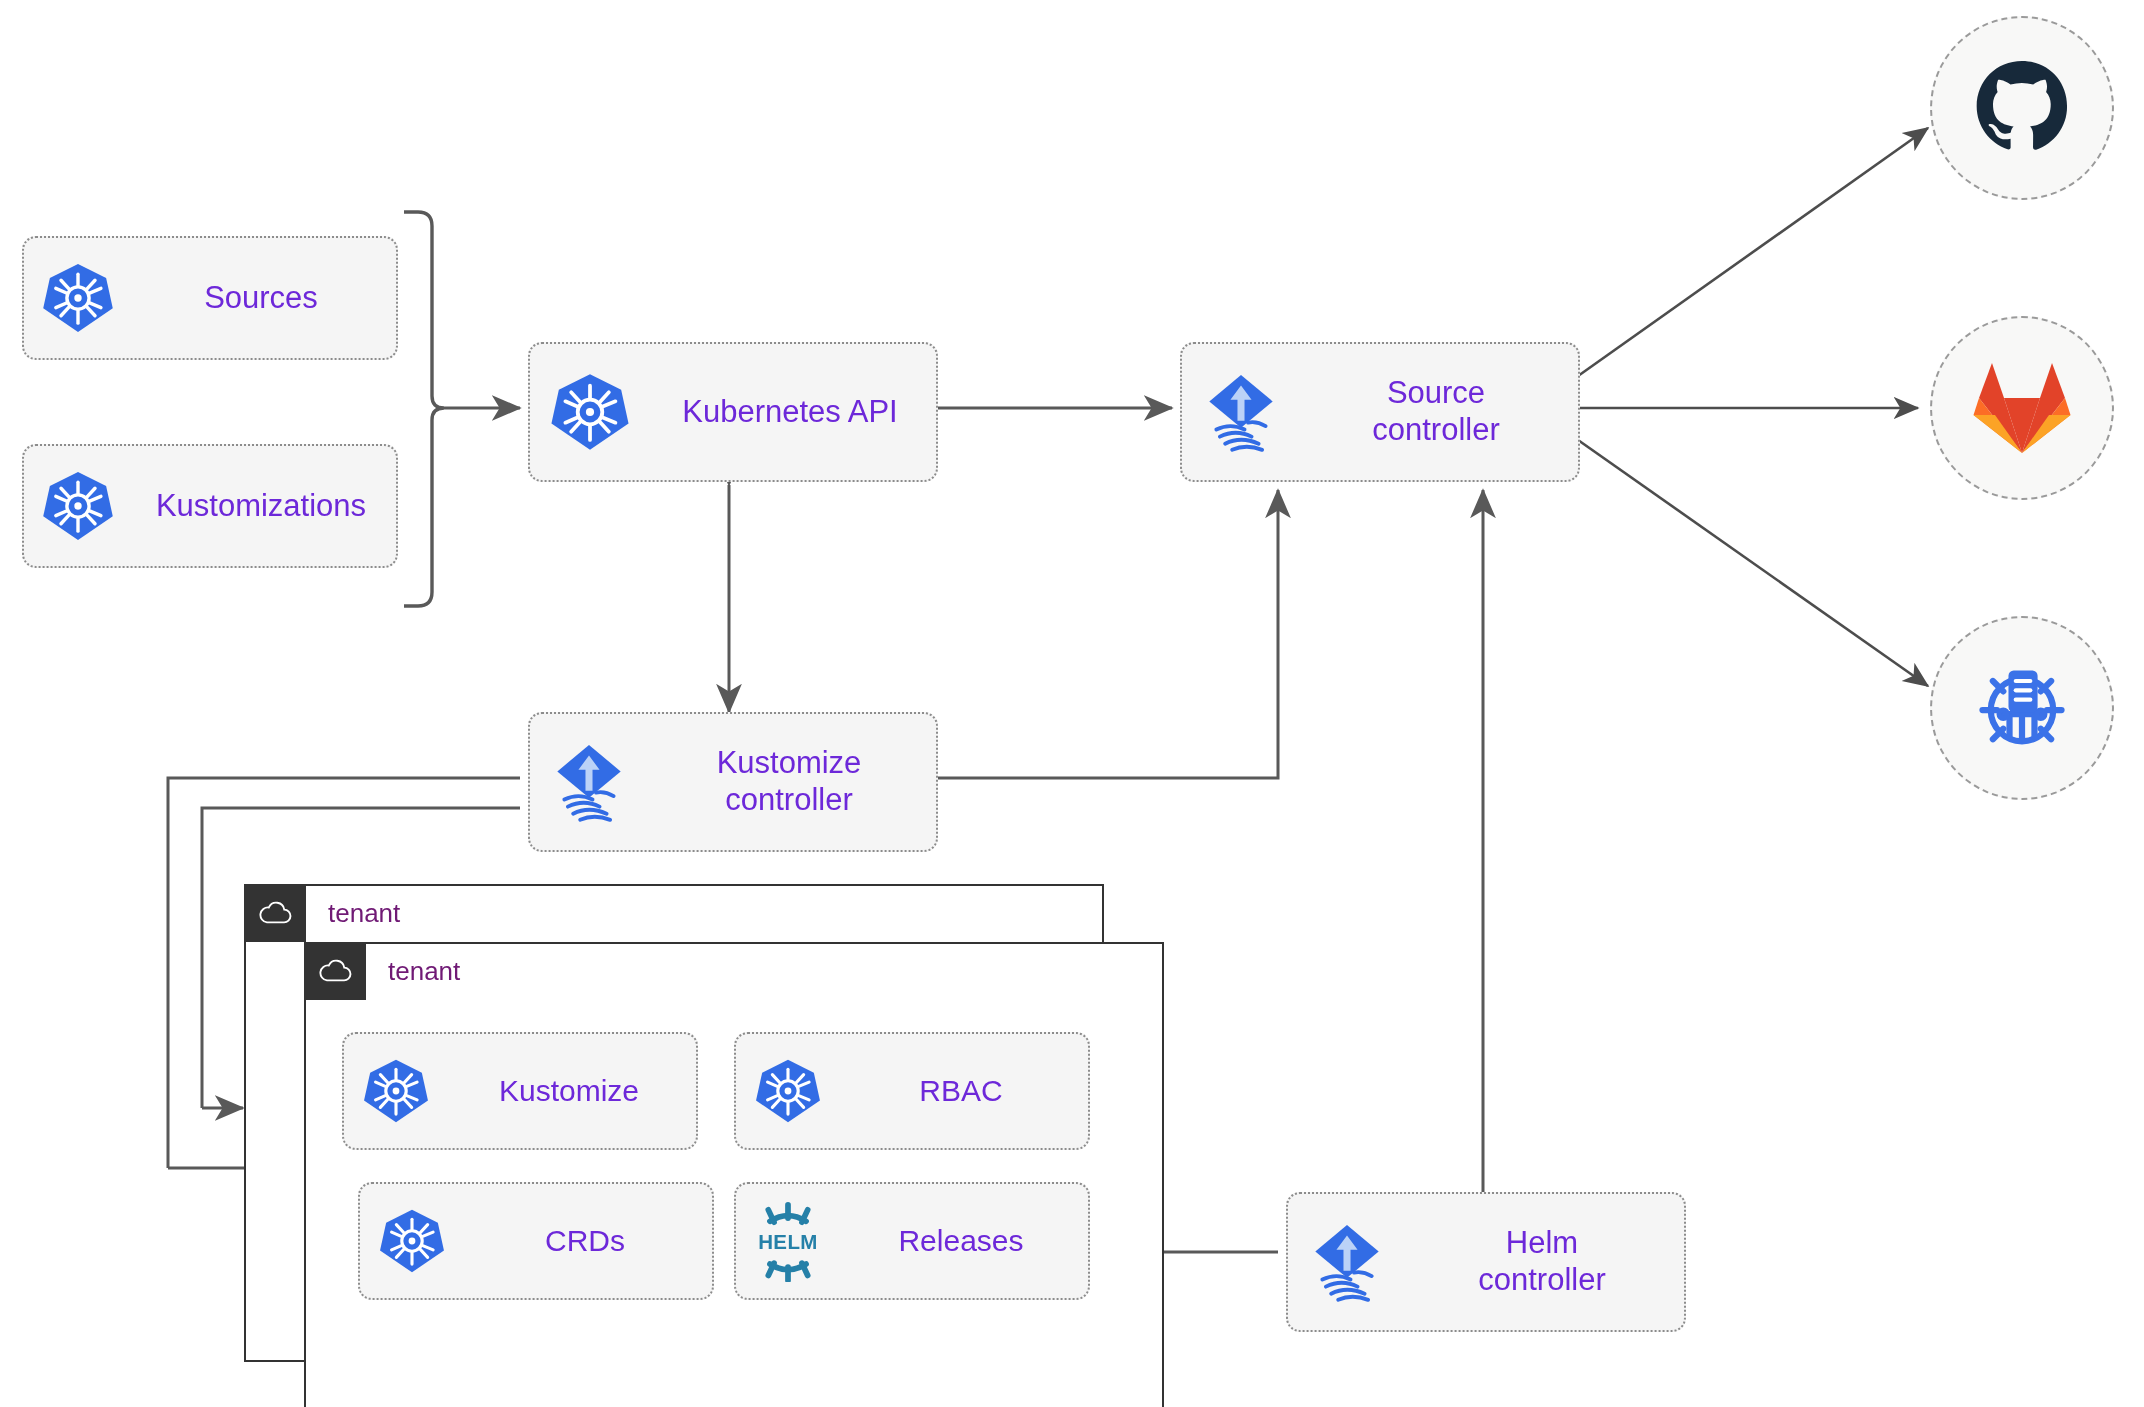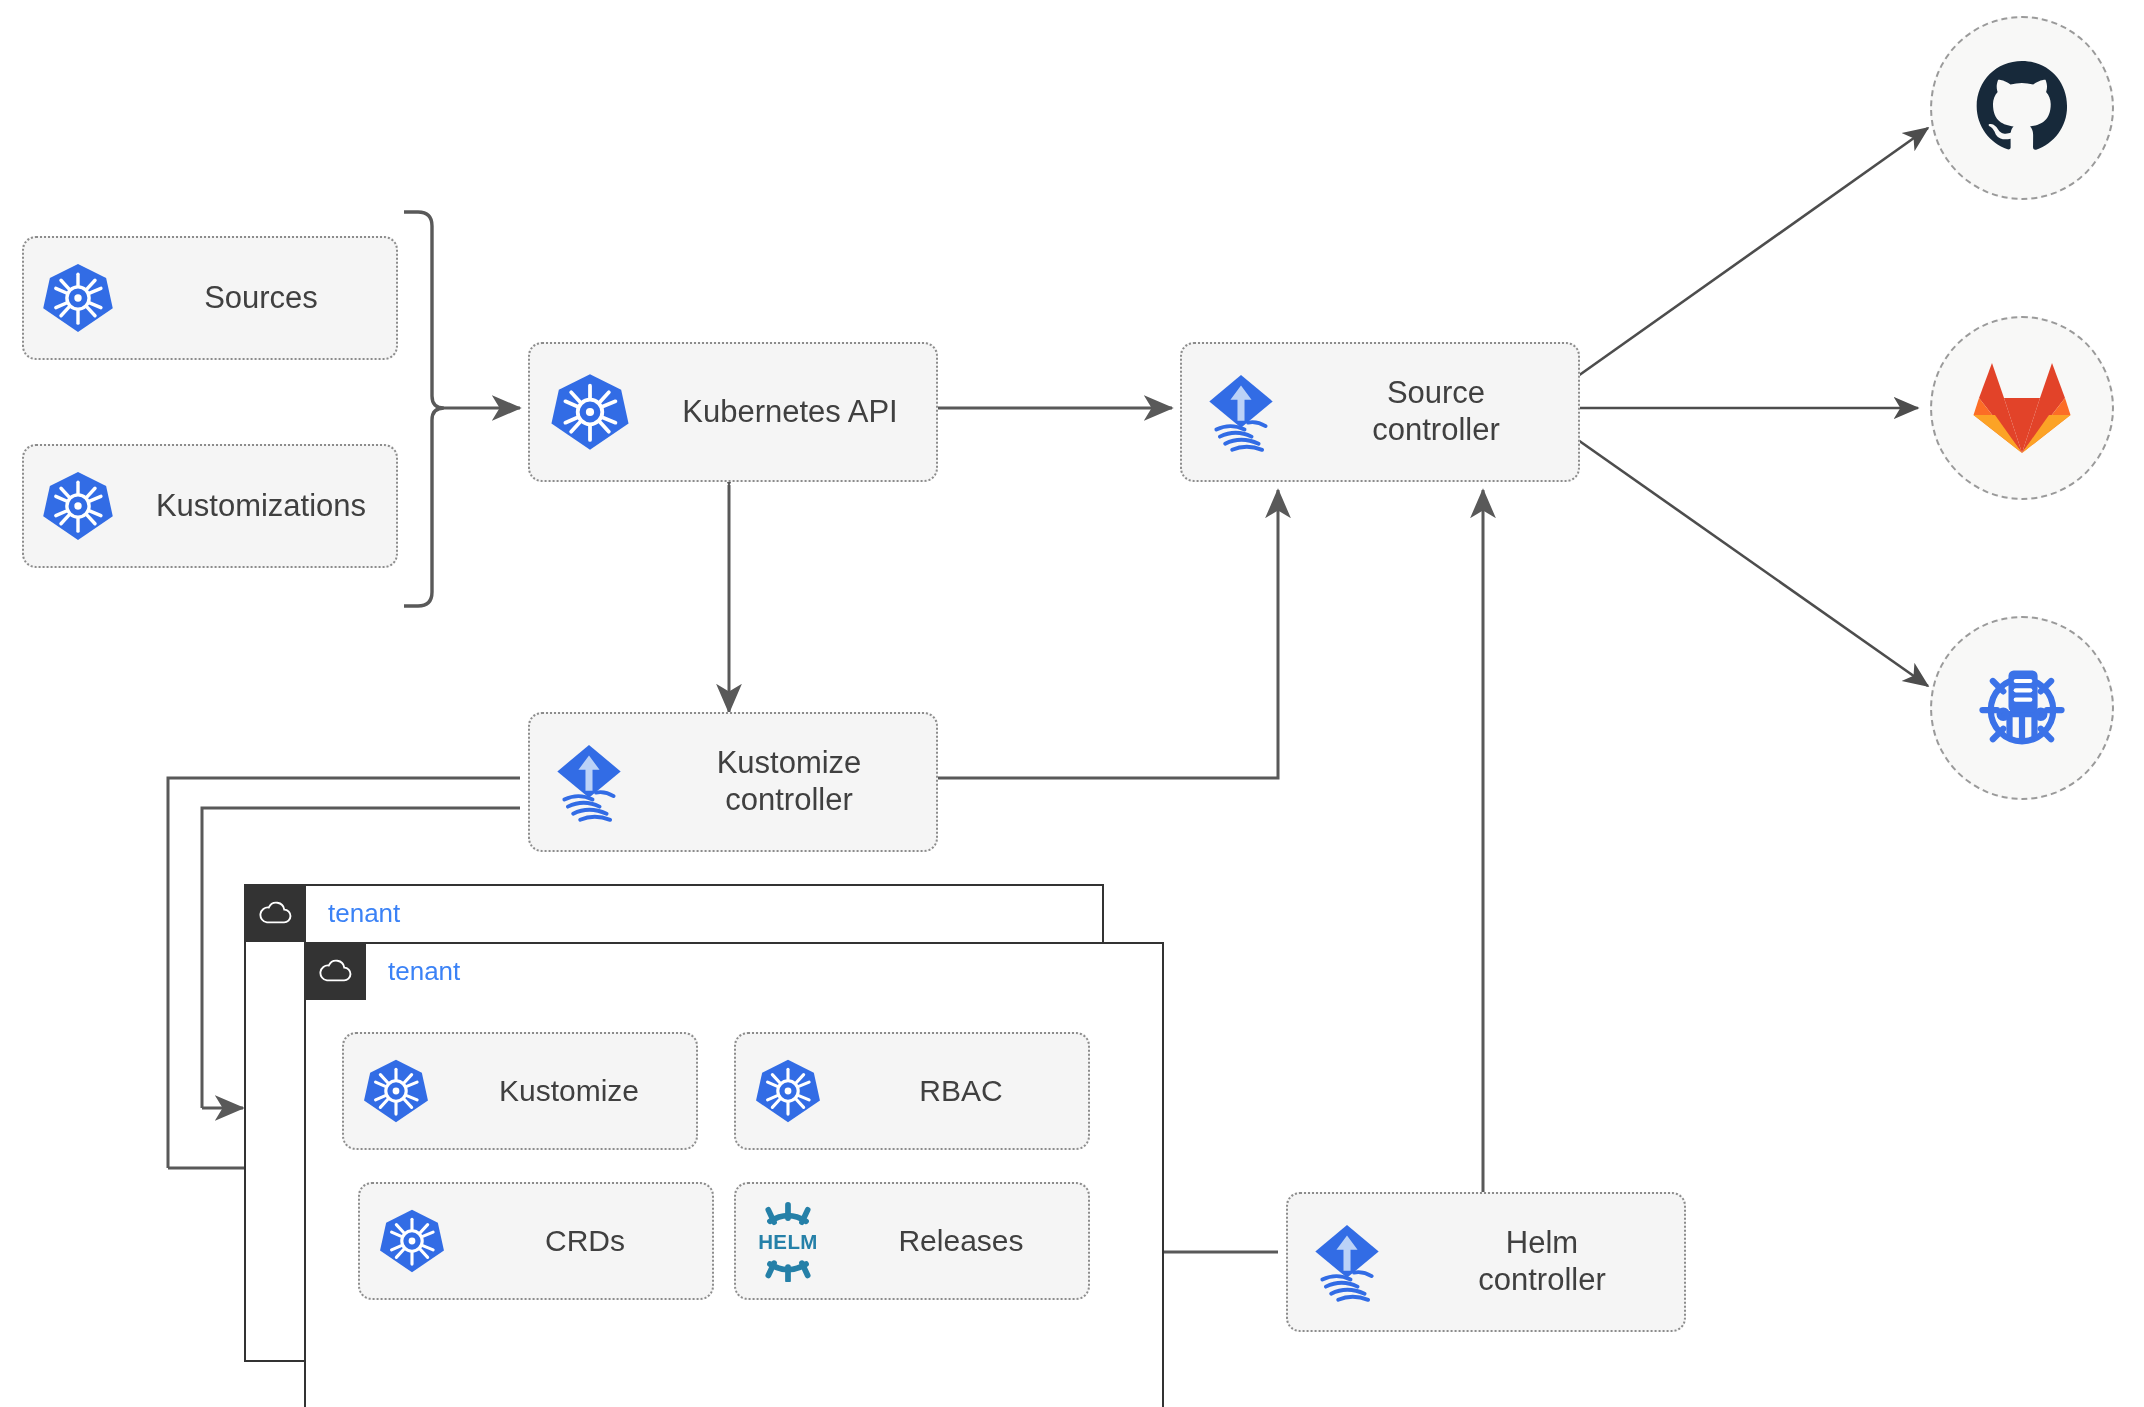--- a/index.html
+++ b/index.html
@@ -14,21 +14,21 @@
     border-radius:14px;
     display:flex;
     align-items:center;
     box-sizing:border-box;
   }
   .node .ico{flex:0 0 auto;display:flex;align-items:center;justify-content:center;}
   .node .lbl{
     flex:1 1 auto;
     text-align:center;
     font-size:31px;
-    color:#404040;
+    color:#6d28d9;
     line-height:1.18;
     padding-right:6px;
     white-space:pre-line;
   }
   .node.small .lbl{font-size:30px;}
 
   
   .circ{
     position:absolute;
     width:184px;height:184px;
@@ -51,21 +51,21 @@
     top:-2px;left:-2px;
     height:58px;
     display:flex;align-items:center;
   }
   .tenant-badge{
     width:62px;height:58px;
     background:#333333;
     display:flex;align-items:center;justify-content:center;
   }
   .tenant-name{
-    font-size:26px;color:#3b82f6;
+    font-size:26px;color:#701a75;
     padding-left:22px;white-space:nowrap;
   }
 
   
   #wires{position:absolute;left:0;top:0;width:2144px;height:1407px;pointer-events:none;}
   #wires .ln{stroke:#595959;stroke-width:3;fill:none;}
   #wires .lnthin{stroke:#4d4d4d;stroke-width:2.6;fill:none;}
   #wires .brk{stroke:#595959;stroke-width:3.4;fill:none;}
 </style>
 </head>

